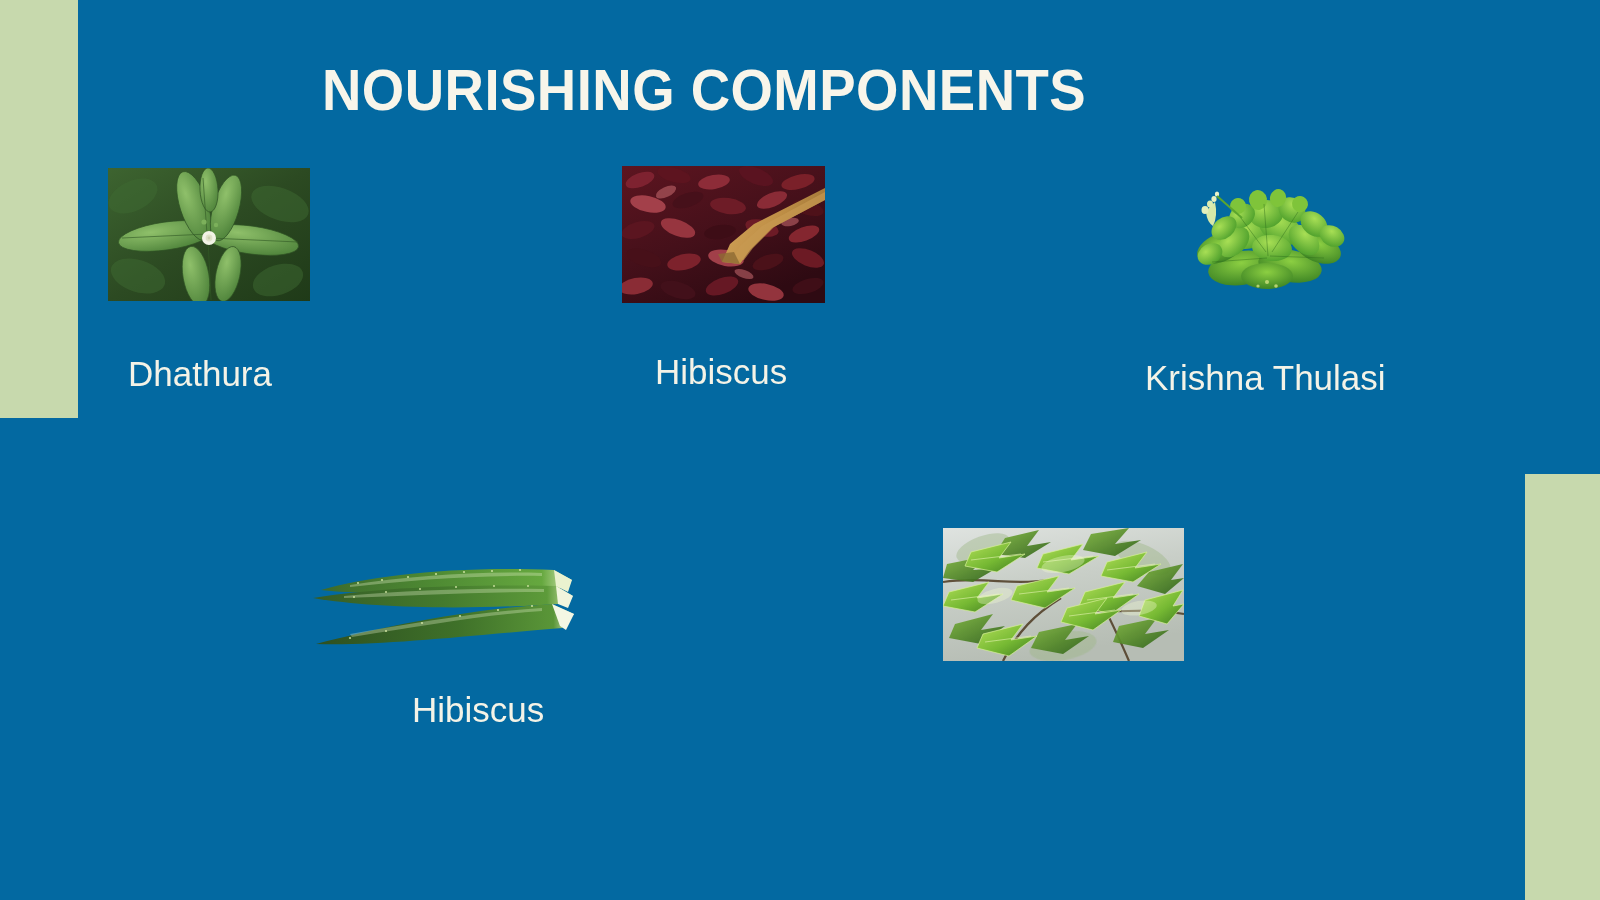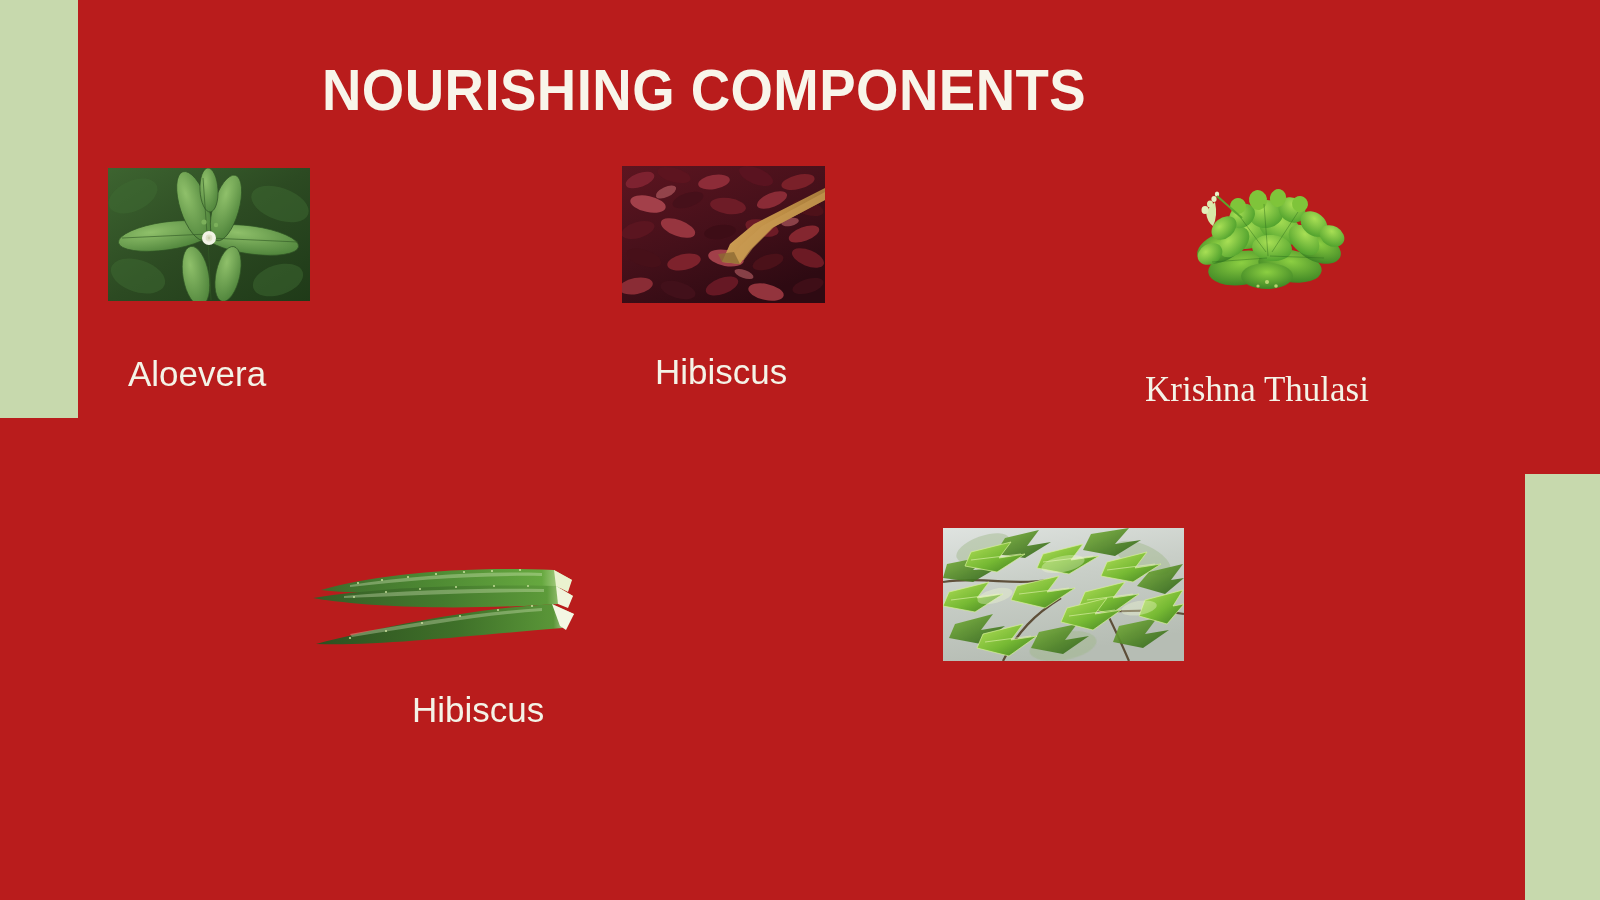--- a/index.html
+++ b/index.html
@@ -6,21 +6,21 @@
   html, body {
     margin: 0;
     padding: 0;
     background: #1b1b1b;
   }
   .slide {
     position: relative;
     width: 1600px;
     height: 900px;
     overflow: hidden;
-    background: #b91c1c;
+    background: #0369a1;
     font-family: "Liberation Sans", "DejaVu Sans", sans-serif;
     -webkit-font-smoothing: antialiased;
   }
 
   
   .deco-bar-left {
     position: absolute;
     left: 0;
     top: 0;
     width: 78px;
@@ -75,21 +75,21 @@
   #item-bringaraj        { left: 108px;  top: 168px; }
   #item-bringaraj .item-media { width: 202px; height: 133px; }
   #item-bringaraj .item-label { left: 20px; top: 186px; }
 
   #item-hibiscus         { left: 622px;  top: 166px; }
   #item-hibiscus .item-media  { width: 203px; height: 137px; }
   #item-hibiscus .item-label  { left: 33px; top: 186px; }
 
   #item-krishna-thulasi  { left: 1172px; top: 170px; }
   #item-krishna-thulasi .item-media { width: 190px; height: 128px; }
-  #item-krishna-thulasi .item-label { left: -27px; top: 200px; font-family: Liberation Serif, serif; }
+  #item-krishna-thulasi .item-label { left: -27px; top: 188px; }
 
   #item-aloevera         { left: 310px;  top: 552px; }
   #item-aloevera .item-media  { width: 275px; height: 100px; }
   #item-aloevera .item-label  { left: 102px; top: 138px; }
 
   #item-dhathura         { left: 943px;  top: 528px; }
   #item-dhathura .item-media  { width: 241px; height: 133px; }
   #item-dhathura .item-label  { left: 36px; top: 165px; }
 </style>
 </head>
@@ -138,21 +138,21 @@
           <path d="M95 10 L99 66"></path>
             <path d="M103 132 L100 72"></path>
         </g>
         <circle cx="101" cy="70" r="7" fill="#f2f3e6"></circle>
         <circle cx="101" cy="70" r="3.4" fill="#dfe2c9"></circle>
         <circle cx="101" cy="70" r="1.4" fill="#cbd0ae"></circle>
         <circle cx="96" cy="54" r="2.6" fill="#7cb05b"></circle>
         <circle cx="108" cy="57" r="2.2" fill="#7cb05b"></circle>
       </svg>
     </div>
-    <div class="item-label">Aloevera</div>
+    <div class="item-label">Dhathura</div>
   </div>
 
   <div class="item" id="item-hibiscus">
     <div class="item-media">
       <svg viewBox="0 0 203 137" preserveAspectRatio="none" xmlns="http://www.w3.org/2000/svg">
         <defs>
           <linearGradient id="hbBg" x1="0" y1="0" x2="0.6" y2="1">
             <stop offset="0%" stop-color="#5d1520"></stop>
             <stop offset="55%" stop-color="#45101a"></stop>
             <stop offset="100%" stop-color="#2e0a12"></stop>

